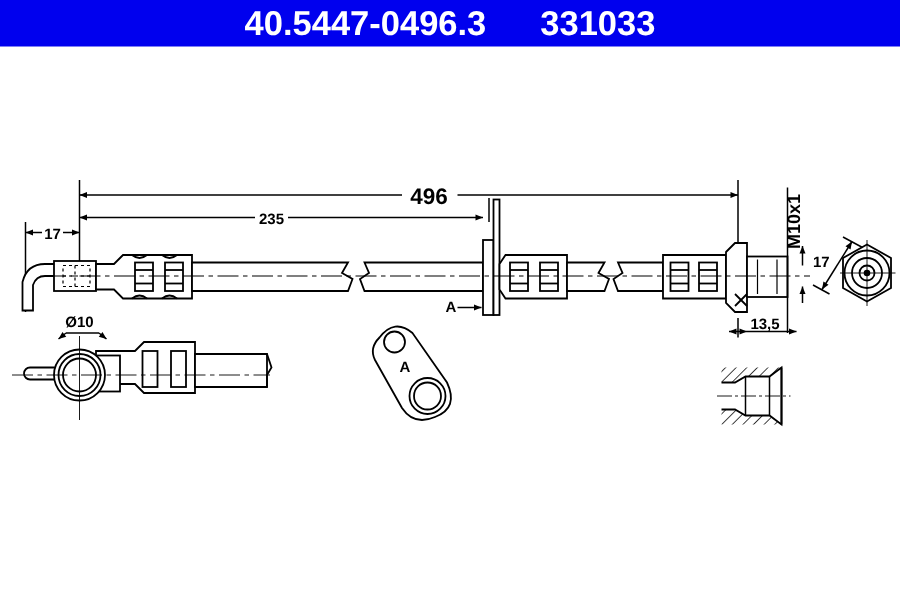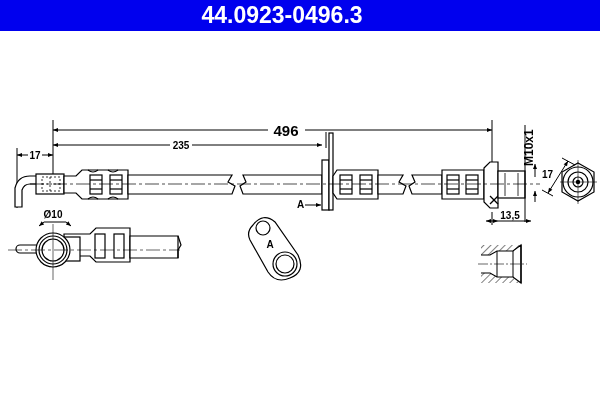--- a/index.html
+++ b/index.html
@@ -13,22 +13,23 @@
     }
     .header span { display: inline-block; }
     .header .gap { width: 36px; }
     svg.drawing { position: absolute; left: 0; top: 0; }
     svg text { font-family: "Liberation Sans", sans-serif; font-weight: bold; fill: #000; }
   </style>
 </head>
 <body>
 
 <div class="header">
-  <span>44.0923-0496.3</span>
+  <span>40.5447-0496.3</span>
   <span class="gap"></span>
+  <span>331033</span>
 </div>
 
 <svg class="drawing" width="600" height="400" viewBox="0 0 600 400" xmlns="http://www.w3.org/2000/svg">
   <defs>
     <marker id="arr" viewBox="0 0 10 10" refX="10" refY="5" markerWidth="6" markerHeight="5" orient="auto-start-reverse">
       <path d="M0,1 L10,5 L0,9 z" fill="#000"></path>
     </marker>
     <pattern id="hatch" width="5" height="5" patternUnits="userSpaceOnUse" patternTransform="rotate(45)">
       <line x1="0" y1="0" x2="0" y2="5" stroke="#000" stroke-width="1"></line>
     </pattern>

